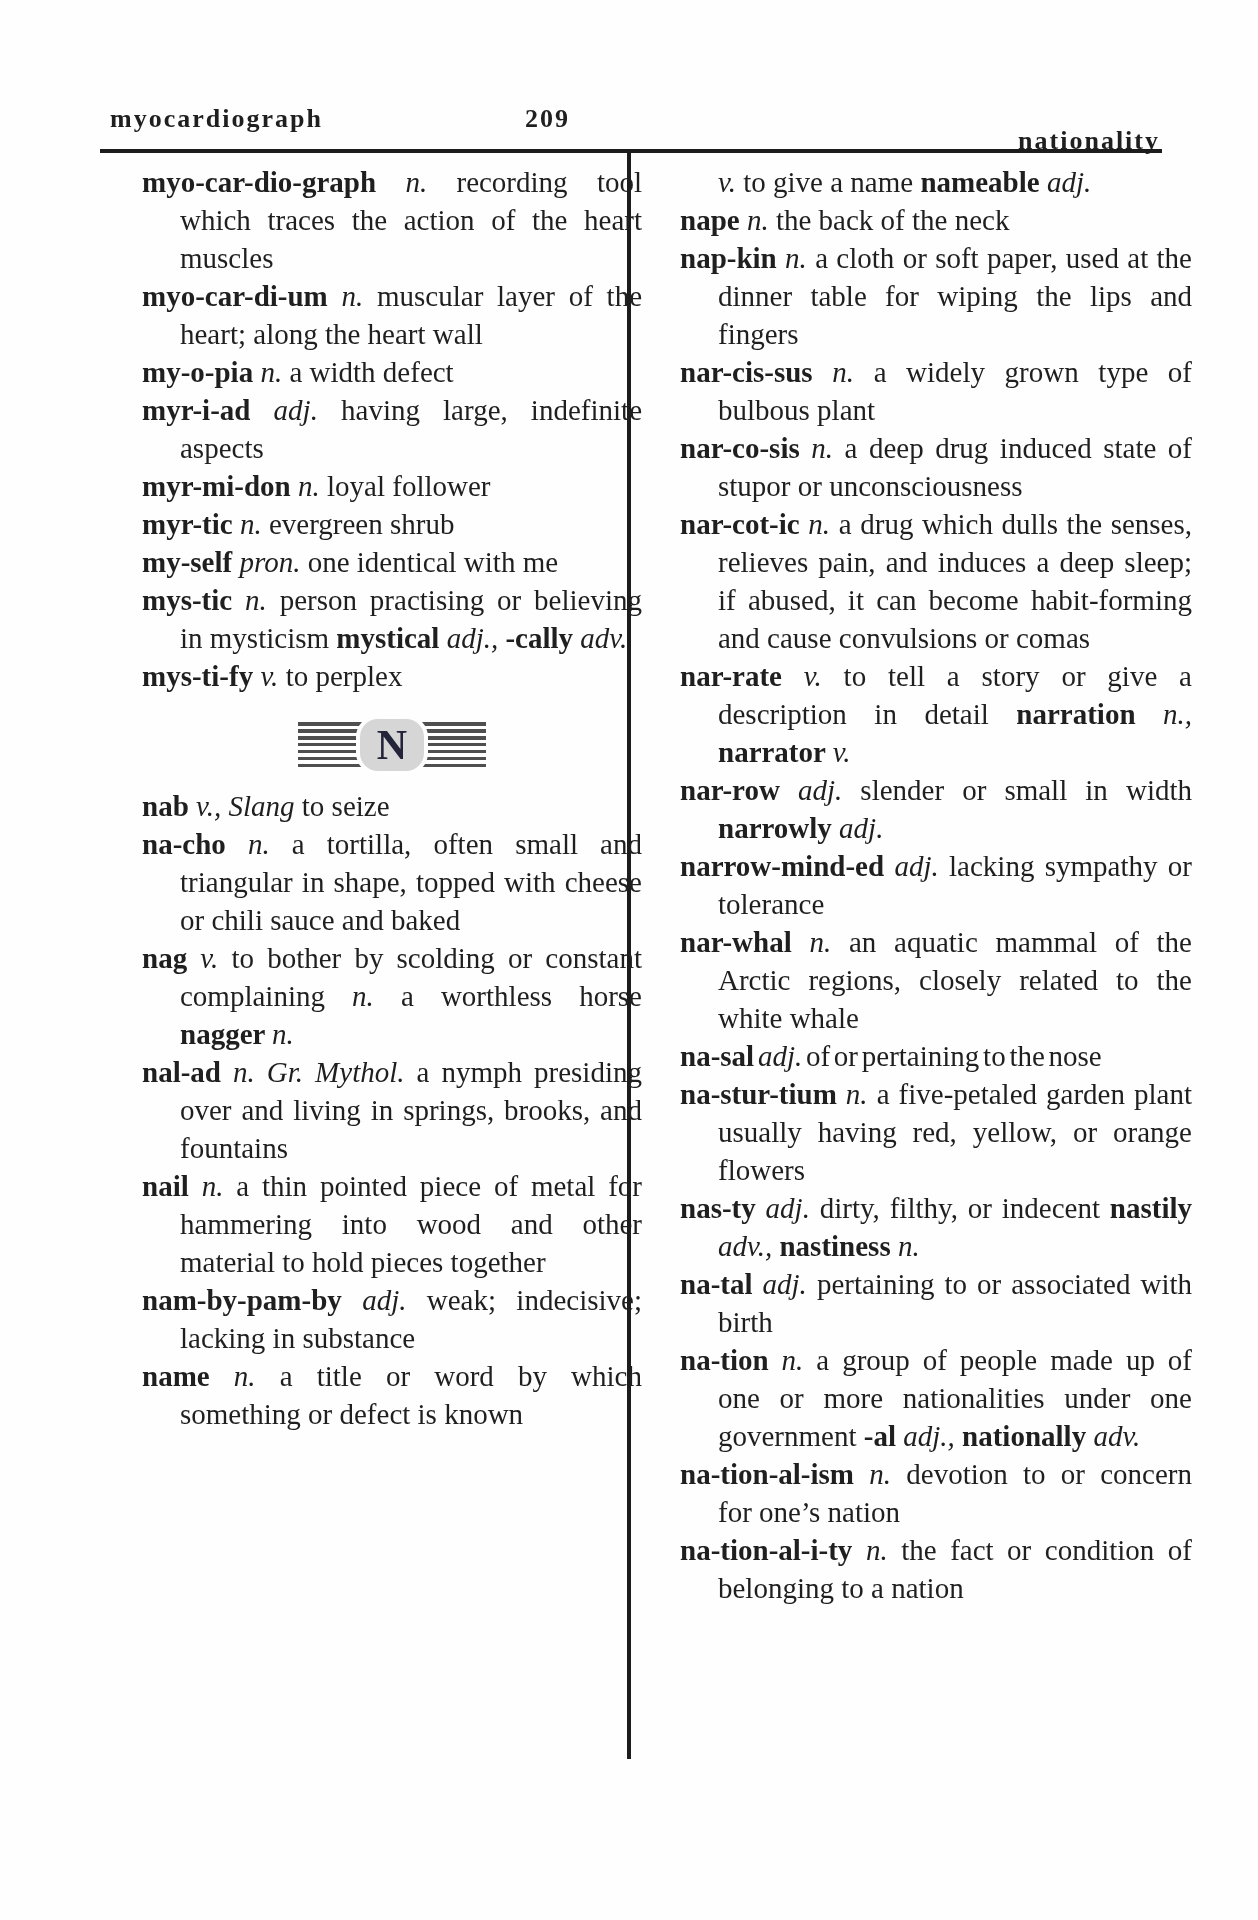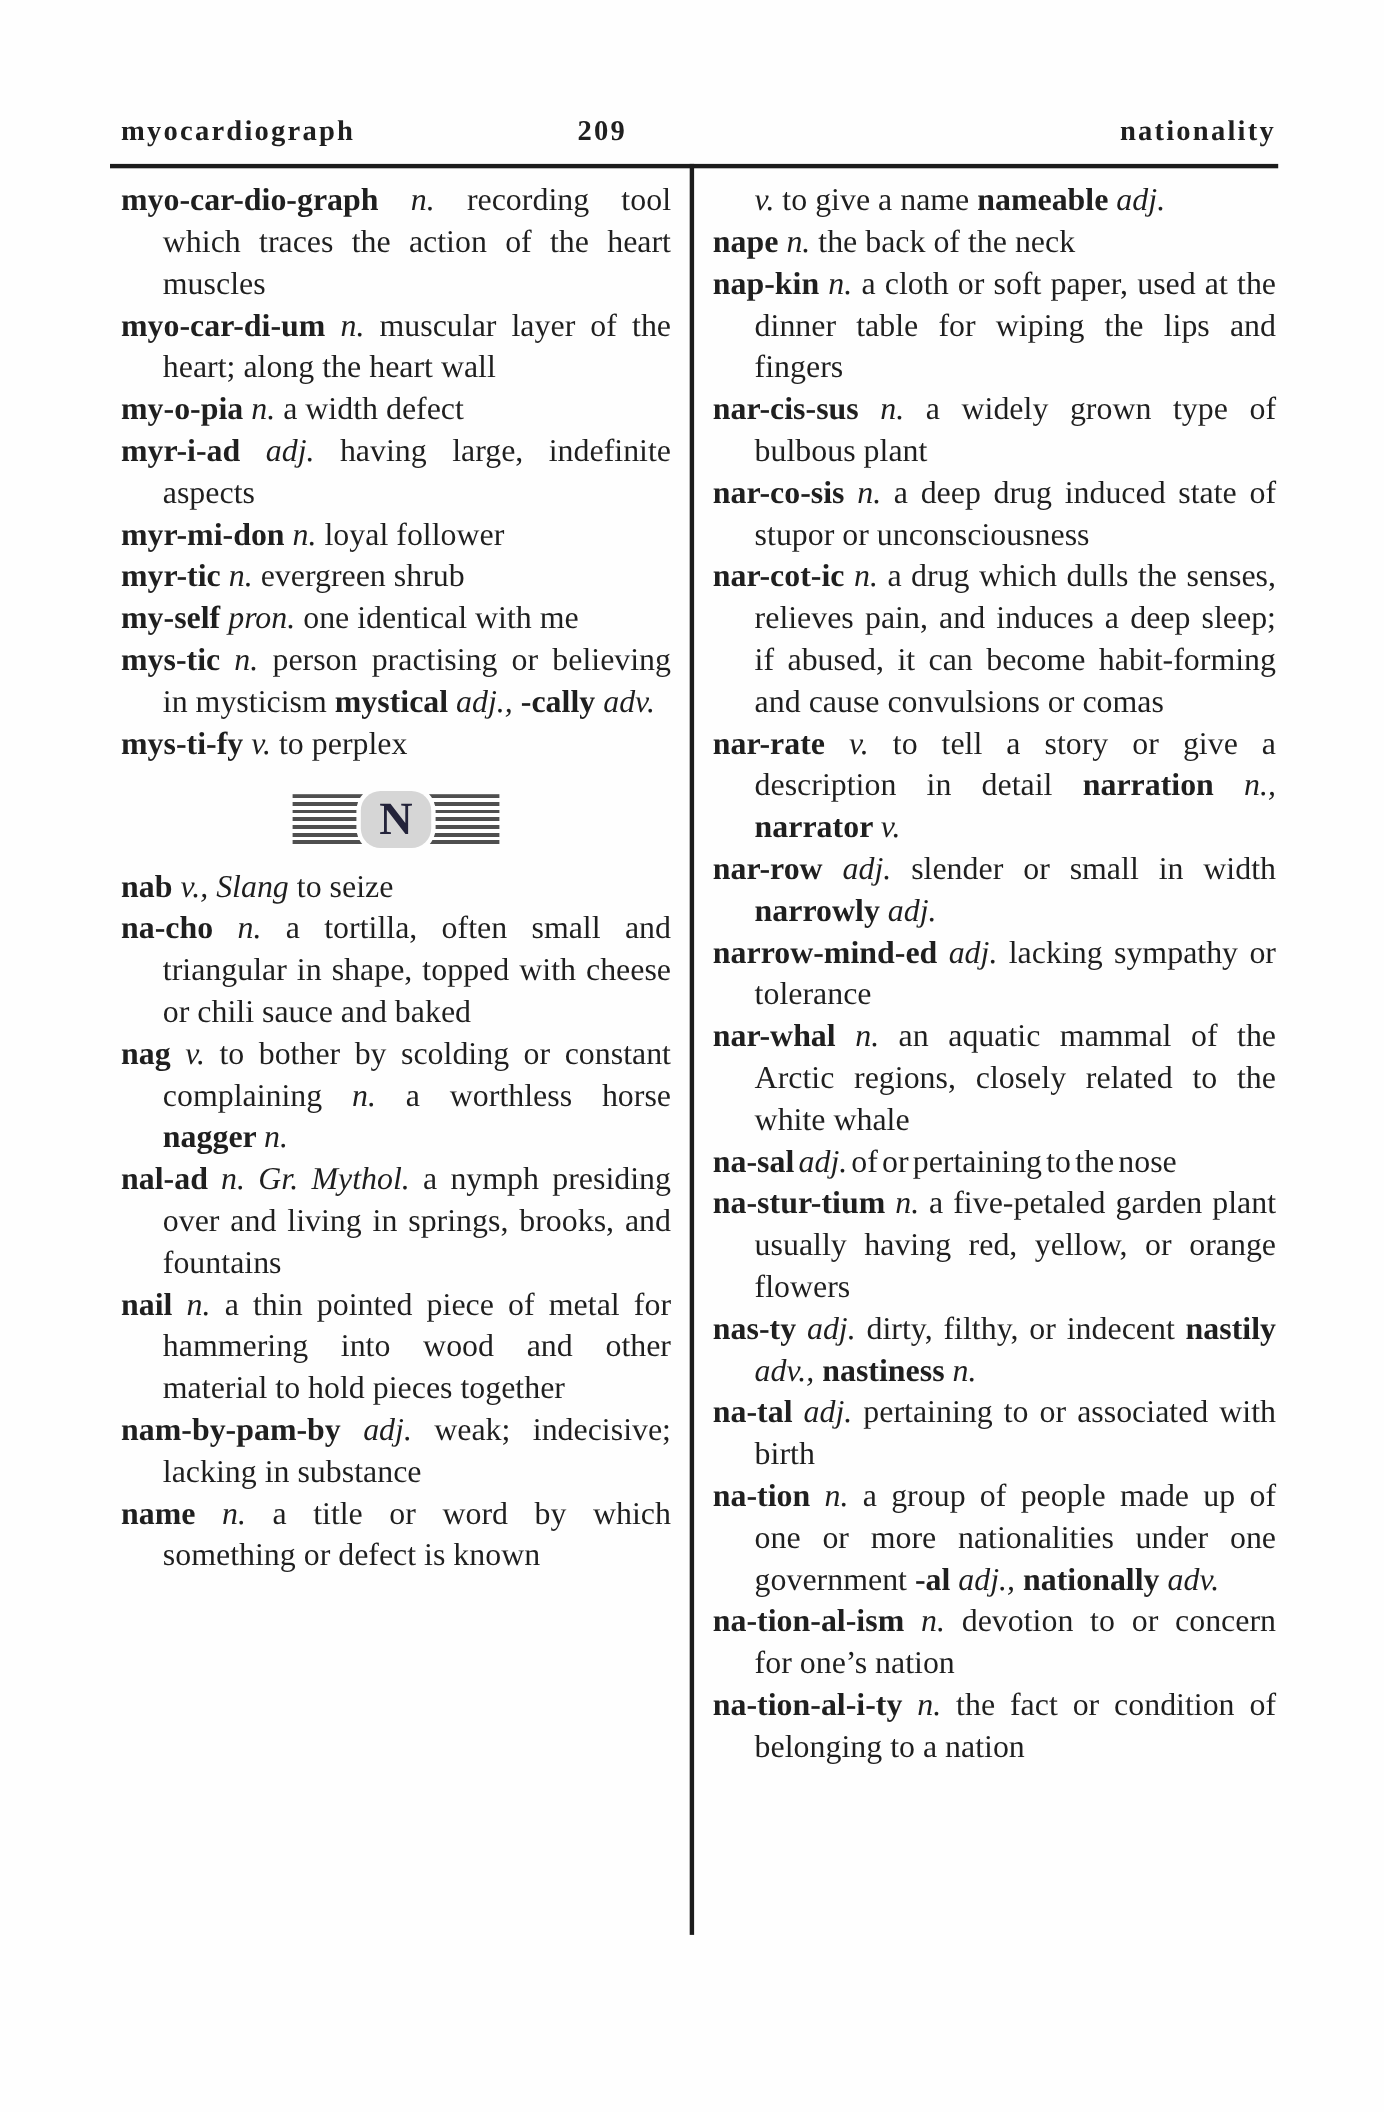--- a/index.html
+++ b/index.html
@@ -6,26 +6,26 @@
   .page {
     position:relative; width:1258px; height:1920px; background:#fefefe;
     font-family:"Liberation Serif", serif; color:#1f1f1f; overflow:hidden;
   }
   .header-word {
     position:absolute; top:104px; font-weight:bold; font-size:26px;
     letter-spacing:2px; white-space:nowrap;
   }
   .hw-left  { left:110px; }
   .hw-num   { left:460px; width:110px; text-align:right; }
-  .hw-right { right:98px; }
+  .hw-right { right:98px;margin-top:22px; }
   .hrule { position:absolute; left:100px; top:149px; width:1062px; height:4px; background:#1c1c1c; }
   .vrule { position:absolute; left:627px; top:149px; width:4px;  height:1610px; background:#1c1c1c; }
   .col {
     position:absolute; top:163px; font-size:29px; line-height:38px;
-    text-align:justify; text-align-last:left;
+    text-align:justify; text-align-last:left;margin-left:32px;
   }
   .col-left  { left:110px; width:500px; }
   .col-right { left:648px; width:512px; }
   .entry { margin:0; padding-left:38px; text-indent:-38px; }
   .entry.cont  { text-indent:0; }
   .entry.tight { word-spacing:-3.5px; }
   .s-b  { font-weight:bold; }
   .s-i  { font-style:italic; }
   .s-bi { font-weight:bold; font-style:italic; }
   .s-r  { }

